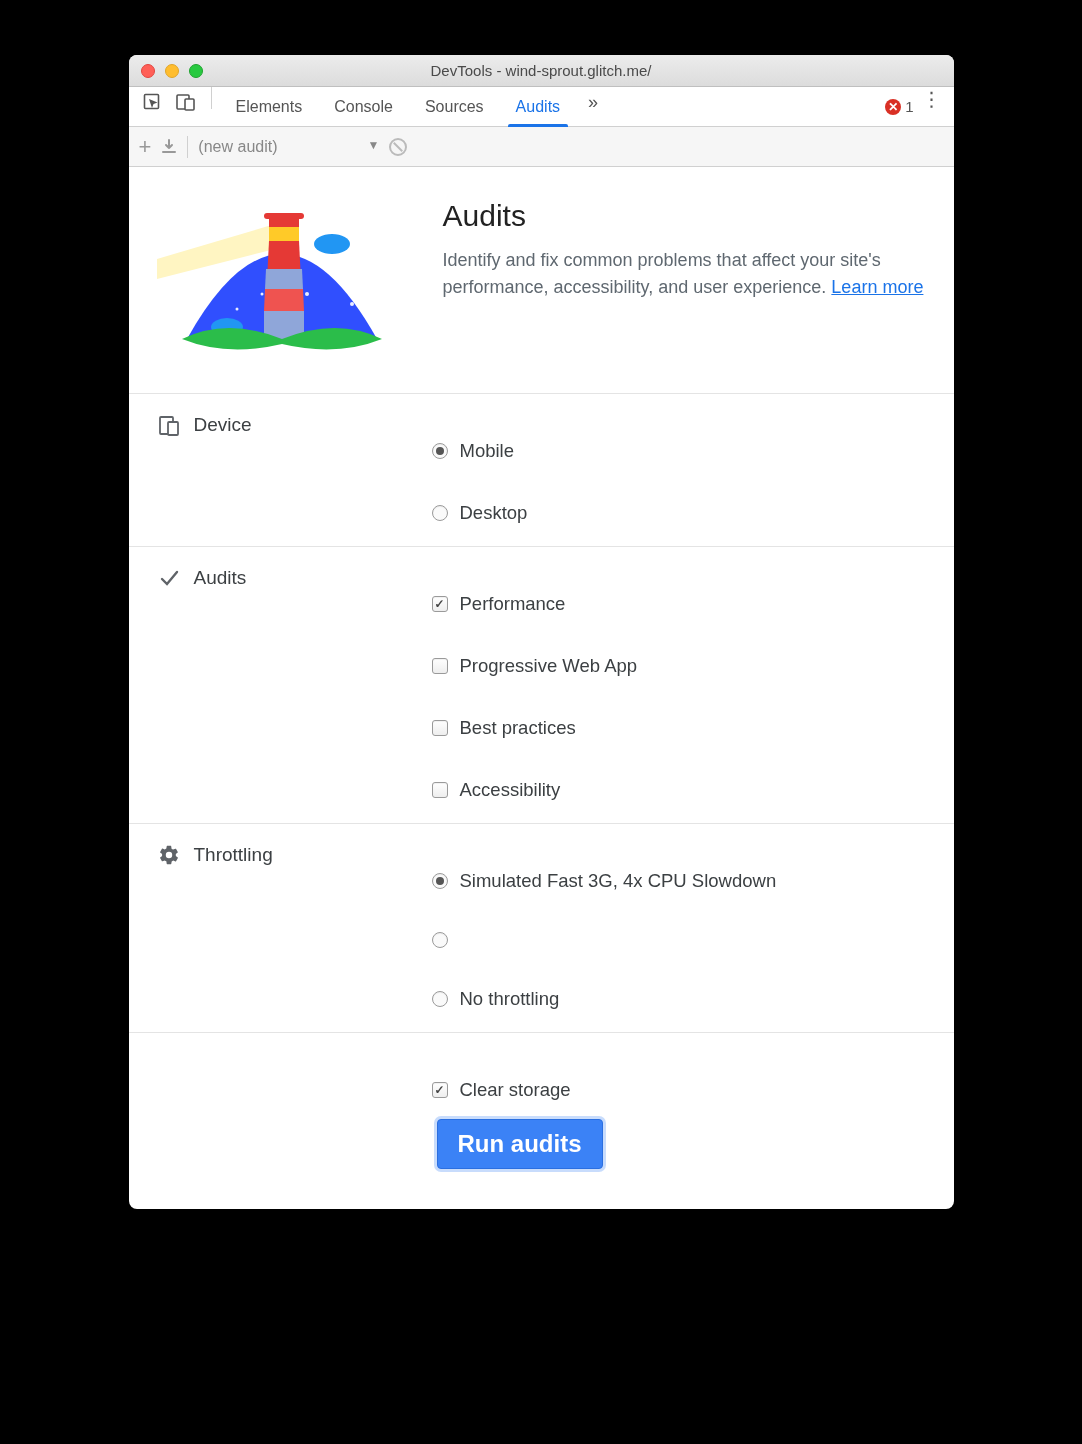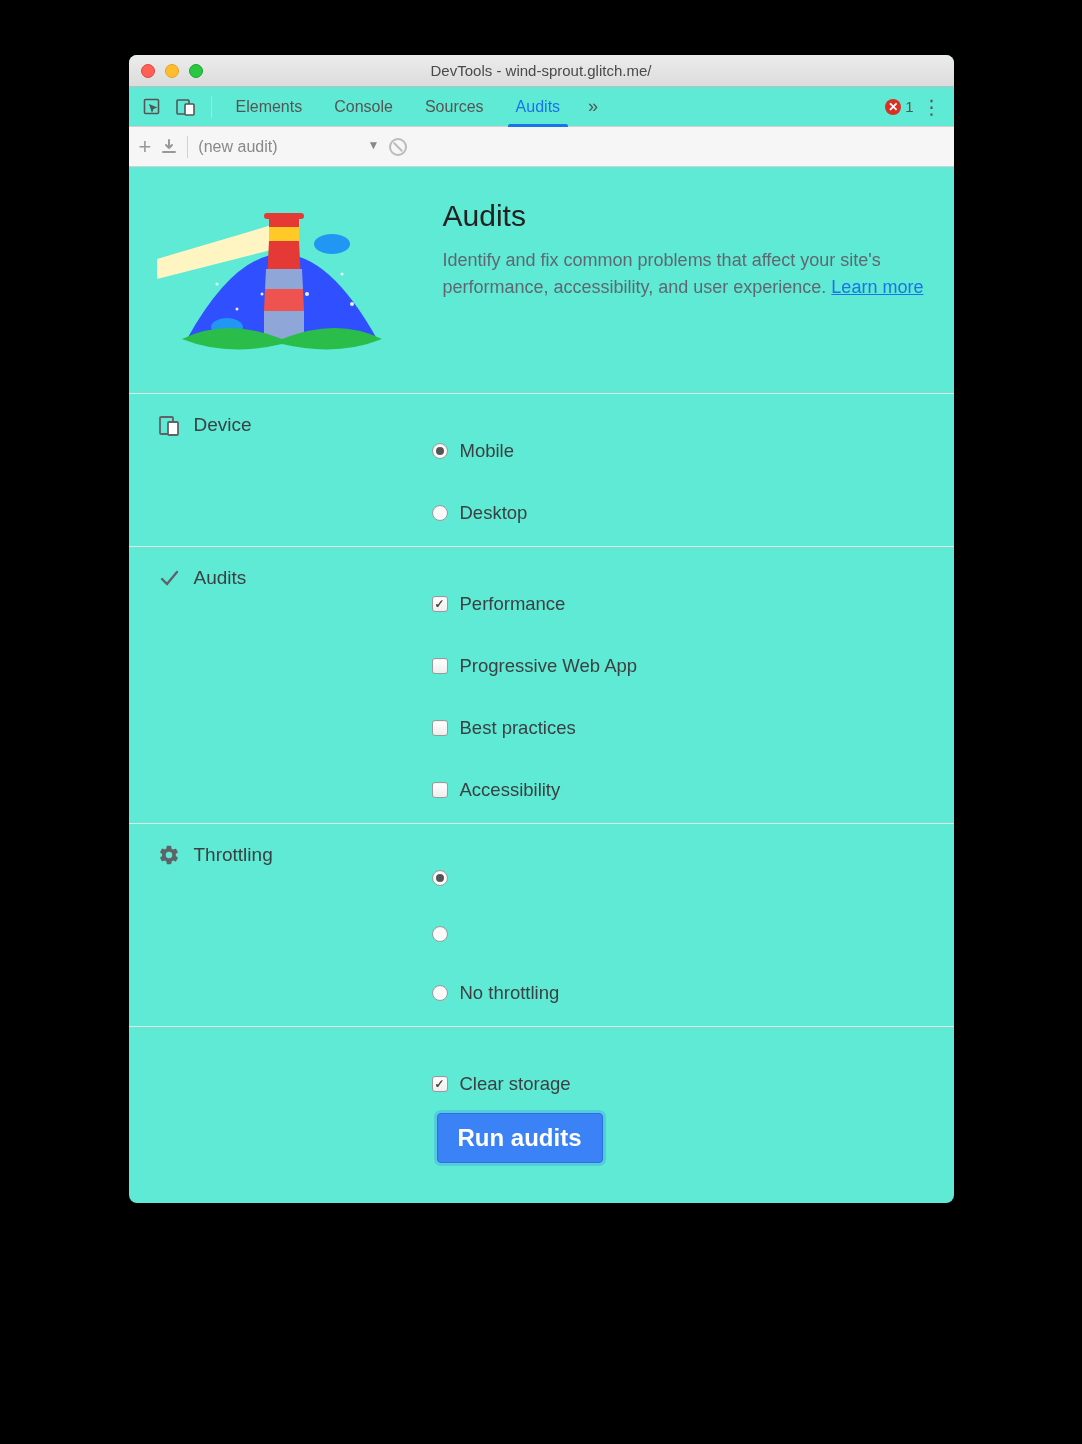--- a/index.html
+++ b/index.html
@@ -8,21 +8,21 @@
     font-family: -apple-system, BlinkMacSystemFont, "Helvetica Neue", Arial, sans-serif;
     width: 1082px;
     height: 1444px;
     display: flex;
     align-items: flex-start;
     justify-content: center;
     padding-top: 55px;
   }
   .window {
     width: 825px;
-    background: #5eead4;
+    background: #ffffff;
     border-radius: 8px;
     box-shadow: 0 30px 80px rgba(0,0,0,0.55), 0 0 0 1px rgba(0,0,0,0.25);
     overflow: hidden;
   }
   
   .titlebar {
     height: 32px;
     background: linear-gradient(#ececec,#dcdcdc);
     border-bottom: 1px solid #bfbfbf;
     display: flex;
@@ -33,21 +33,20 @@
   .dot { width: 14px; height: 14px; border-radius: 50%; }
   .dot.red { background:#ff5f57; border:1px solid #e24640; }
   .dot.yellow { background:#ffbd2e; border:1px solid #e0a528; }
   .dot.green { background:#28c940; border:1px solid #1fa32f; }
   .title { position:absolute; left:0; right:0; text-align:center; font-size:15px; color:#4a4a4a; pointer-events:none; }
   
   .tabs {
     height: 40px;
     border-bottom: 1px solid #d0d0d0;
     display: flex;
-    align-items: center;
     padding: 0 8px;
     gap: 4px;
     font-size: 16px;
     color: #555;
   }
   .tabs .ico-btn {
     width: 30px; height: 30px;
     display:flex; align-items:center; justify-content:center;
     color:#555; border-radius:2px;
   }
@@ -298,20 +297,21 @@
         <span class="sicon">
           <svg width="22" height="22" viewBox="0 0 24 24" fill="#5f6368">
             <path d="M19.4 13a7.8 7.8 0 0 0 .1-1 7.8 7.8 0 0 0-.1-1l2.1-1.6a.5.5 0 0 0 .1-.7l-2-3.4a.5.5 0 0 0-.6-.2l-2.5 1a7.6 7.6 0 0 0-1.7-1l-.4-2.6A.5.5 0 0 0 14 2h-4a.5.5 0 0 0-.5.4l-.4 2.6a7.6 7.6 0 0 0-1.7 1l-2.5-1a.5.5 0 0 0-.6.2l-2 3.4a.5.5 0 0 0 .1.7L4.5 11a7.8 7.8 0 0 0-.1 1 7.8 7.8 0 0 0 .1 1l-2.1 1.6a.5.5 0 0 0-.1.7l2 3.4a.5.5 0 0 0 .6.2l2.5-1a7.6 7.6 0 0 0 1.7 1l.4 2.6A.5.5 0 0 0 10 22h4a.5.5 0 0 0 .5-.4l.4-2.6a7.6 7.6 0 0 0 1.7-1l2.5 1a.5.5 0 0 0 .6-.2l2-3.4a.5.5 0 0 0-.1-.7ZM12 15.5A3.5 3.5 0 1 1 15.5 12 3.5 3.5 0 0 1 12 15.5Z"></path>
           </svg>
         </span>
         <span>Throttling</span>
       </div>
       <div class="input-col">
         <label class="opt">
           <span class="radio checked"></span>
+          <span>Simulated Fast 3G, 4x CPU Slowdown</span>
         </label>
         <label class="opt">
           <span class="radio"></span>
         </label>
         <label class="opt">
           <span class="radio"></span>
           <span>No throttling</span>
         </label>
       </div>
     </div>

